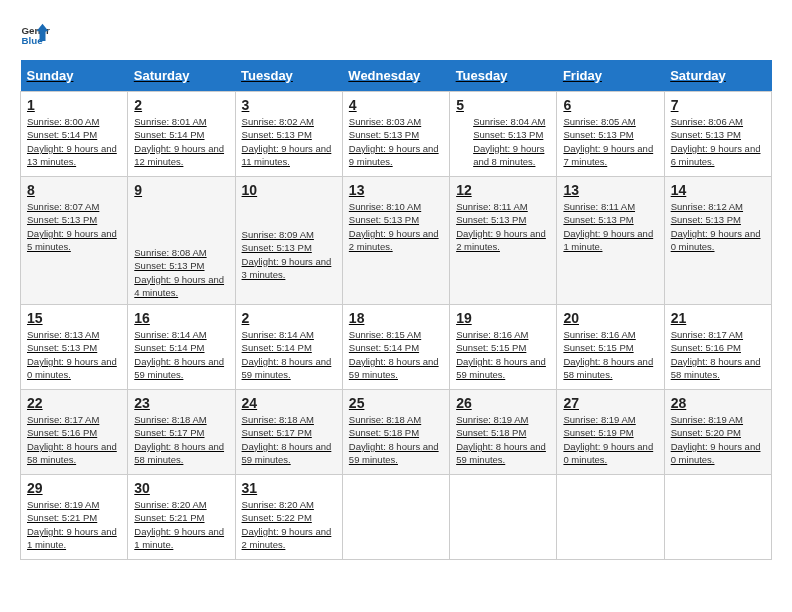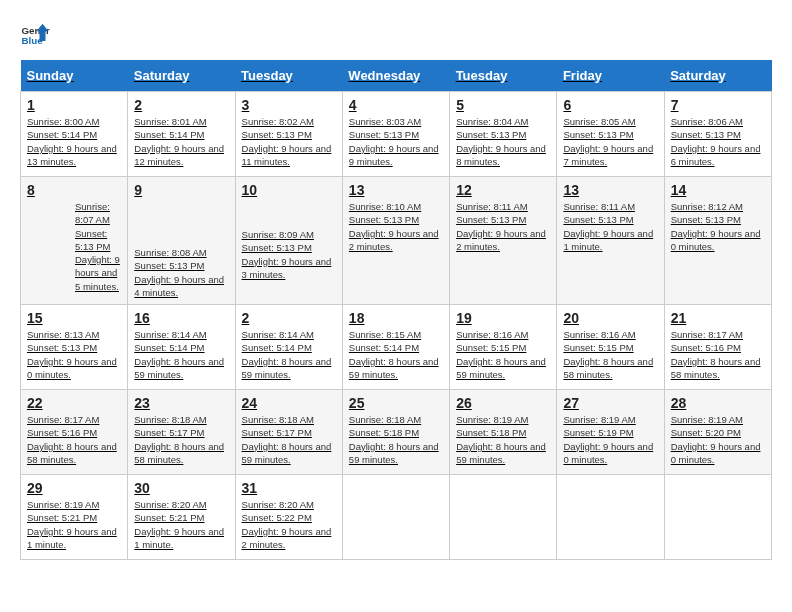--- a/index.html
+++ b/index.html
@@ -131,41 +131,41 @@
 Daylight: 9 hours and 11 minutes.</div>
         </td>
         <td>
           <div class="day-number">4</div>
           <div class="day-info" style="white-space: pre-line;">Sunrise: 8:03 AM
 Sunset: 5:13 PM
 Daylight: 9 hours and 9 minutes.</div>
         </td>
         <td>
           <div class="day-number">5</div>
-          <div class="day-info" style="white-space: pre-line;">Sunrise: 8:04 AM
+          <div class="day-info" style="white-space: pre-line; margin-left: 17px;">Sunrise: 8:04 AM
 Sunset: 5:13 PM
 Daylight: 9 hours and 8 minutes.</div>
         </td>
         <td>
           <div class="day-number">6</div>
           <div class="day-info" style="white-space: pre-line;">Sunrise: 8:05 AM
 Sunset: 5:13 PM
 Daylight: 9 hours and 7 minutes.</div>
         </td>
         <td>
           <div class="day-number">7</div>
           <div class="day-info" style="white-space: pre-line;">Sunrise: 8:06 AM
 Sunset: 5:13 PM
 Daylight: 9 hours and 6 minutes.</div>
         </td>
       </tr>
       <tr>
         <td>
           <div class="day-number">8</div>
-          <div class="day-info" style="white-space: pre-line; margin-left: 48px;">Sunrise: 8:07 AM
+          <div class="day-info" style="white-space: pre-line;">Sunrise: 8:07 AM
 Sunset: 5:13 PM
 Daylight: 9 hours and 5 minutes.</div>
         </td>
         <td>
           <div class="day-number">9</div>
           <div class="day-info" style="white-space: pre-line; margin-top: 48px;">Sunrise: 8:08 AM
 Sunset: 5:13 PM
 Daylight: 9 hours and 4 minutes.</div>
         </td>
         <td>

